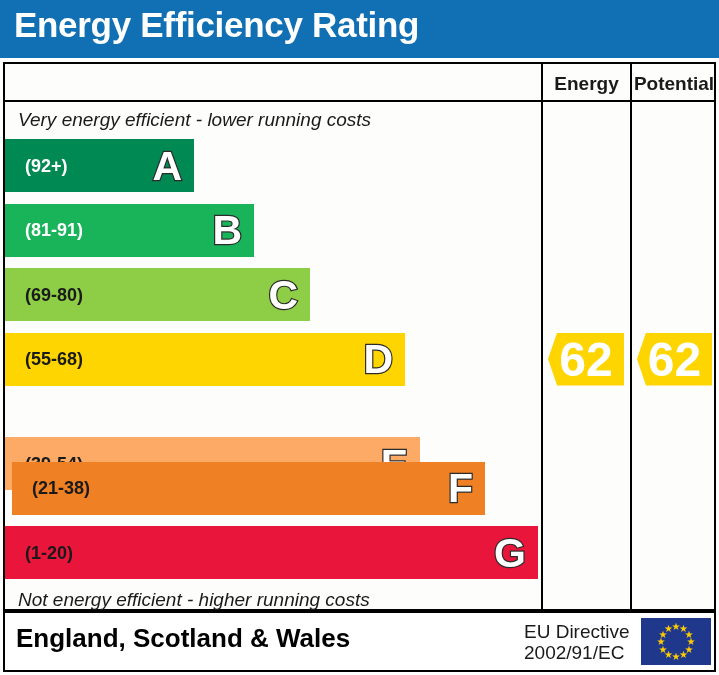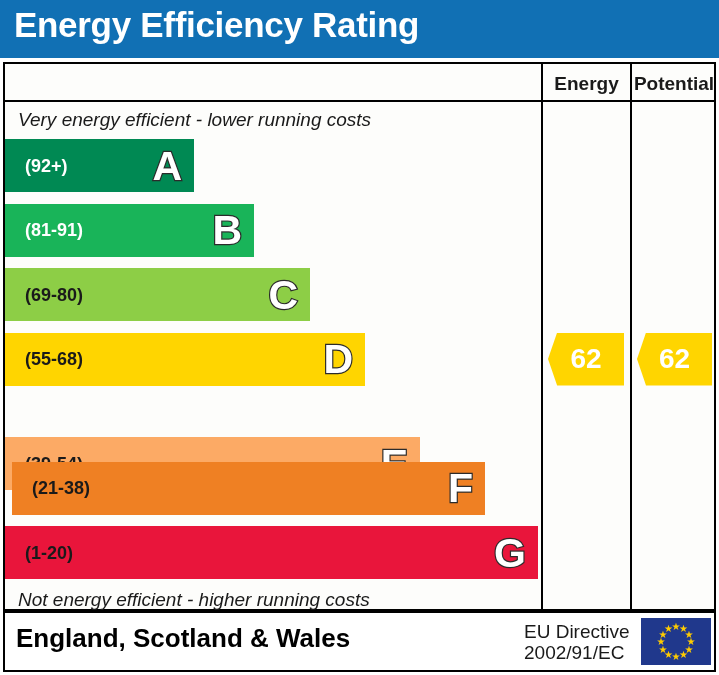--- a/index.html
+++ b/index.html
@@ -113,21 +113,21 @@
     paint-order: stroke fill;
   }
 
   
   .rating-arrow {
     position: absolute;
     height: 53px;
     display: flex;
     align-items: center;
     justify-content: center;
-    font-size: 28px;
+    font-size: 48px;
     font-weight: bold;
     color: #ffffff;
     clip-path: polygon(12% 0%, 100% 0%, 100% 100%, 12% 100%, 0% 50%);
   }
   .rating-current   { left: 548px; width: 76px; }
   .rating-potential { left: 637px; width: 75px; }
 
   
   .footer-frame {
     position: absolute;
@@ -194,21 +194,21 @@
         <span class="band-letter">A</span>
       </div>
       <div class="band" style="top: 203.5px; width: 249px; background: rgb(25, 180, 89);">
         <span class="band-range" style="color: rgb(255, 255, 255);">(81-91)</span>
         <span class="band-letter">B</span>
       </div>
       <div class="band" style="top: 268px; width: 305px; background: rgb(141, 206, 70);">
         <span class="band-range" style="color: rgb(26, 26, 26);">(69-80)</span>
         <span class="band-letter">C</span>
       </div>
-      <div class="band" style="top: 332.5px; width: 360px; background: rgb(255, 213, 0);">
+      <div class="band" style="top: 332.5px; width: 400px; background: rgb(255, 213, 0);">
         <span class="band-range" style="color: rgb(26, 26, 26);">(55-68)</span>
         <span class="band-letter">D</span>
       </div>
       <div class="band" style="top: 397px; width: 415px; background: rgb(252, 170, 101); margin-top: 40px;">
         <span class="band-range" style="color: rgb(26, 26, 26);">(39-54)</span>
         <span class="band-letter">E</span>
       </div>
       <div class="band" style="top: 461.5px; width: 473px; background: rgb(239, 128, 35); margin-left: 7px;">
         <span class="band-range" style="color: rgb(26, 26, 26);">(21-38)</span>
         <span class="band-letter">F</span>

